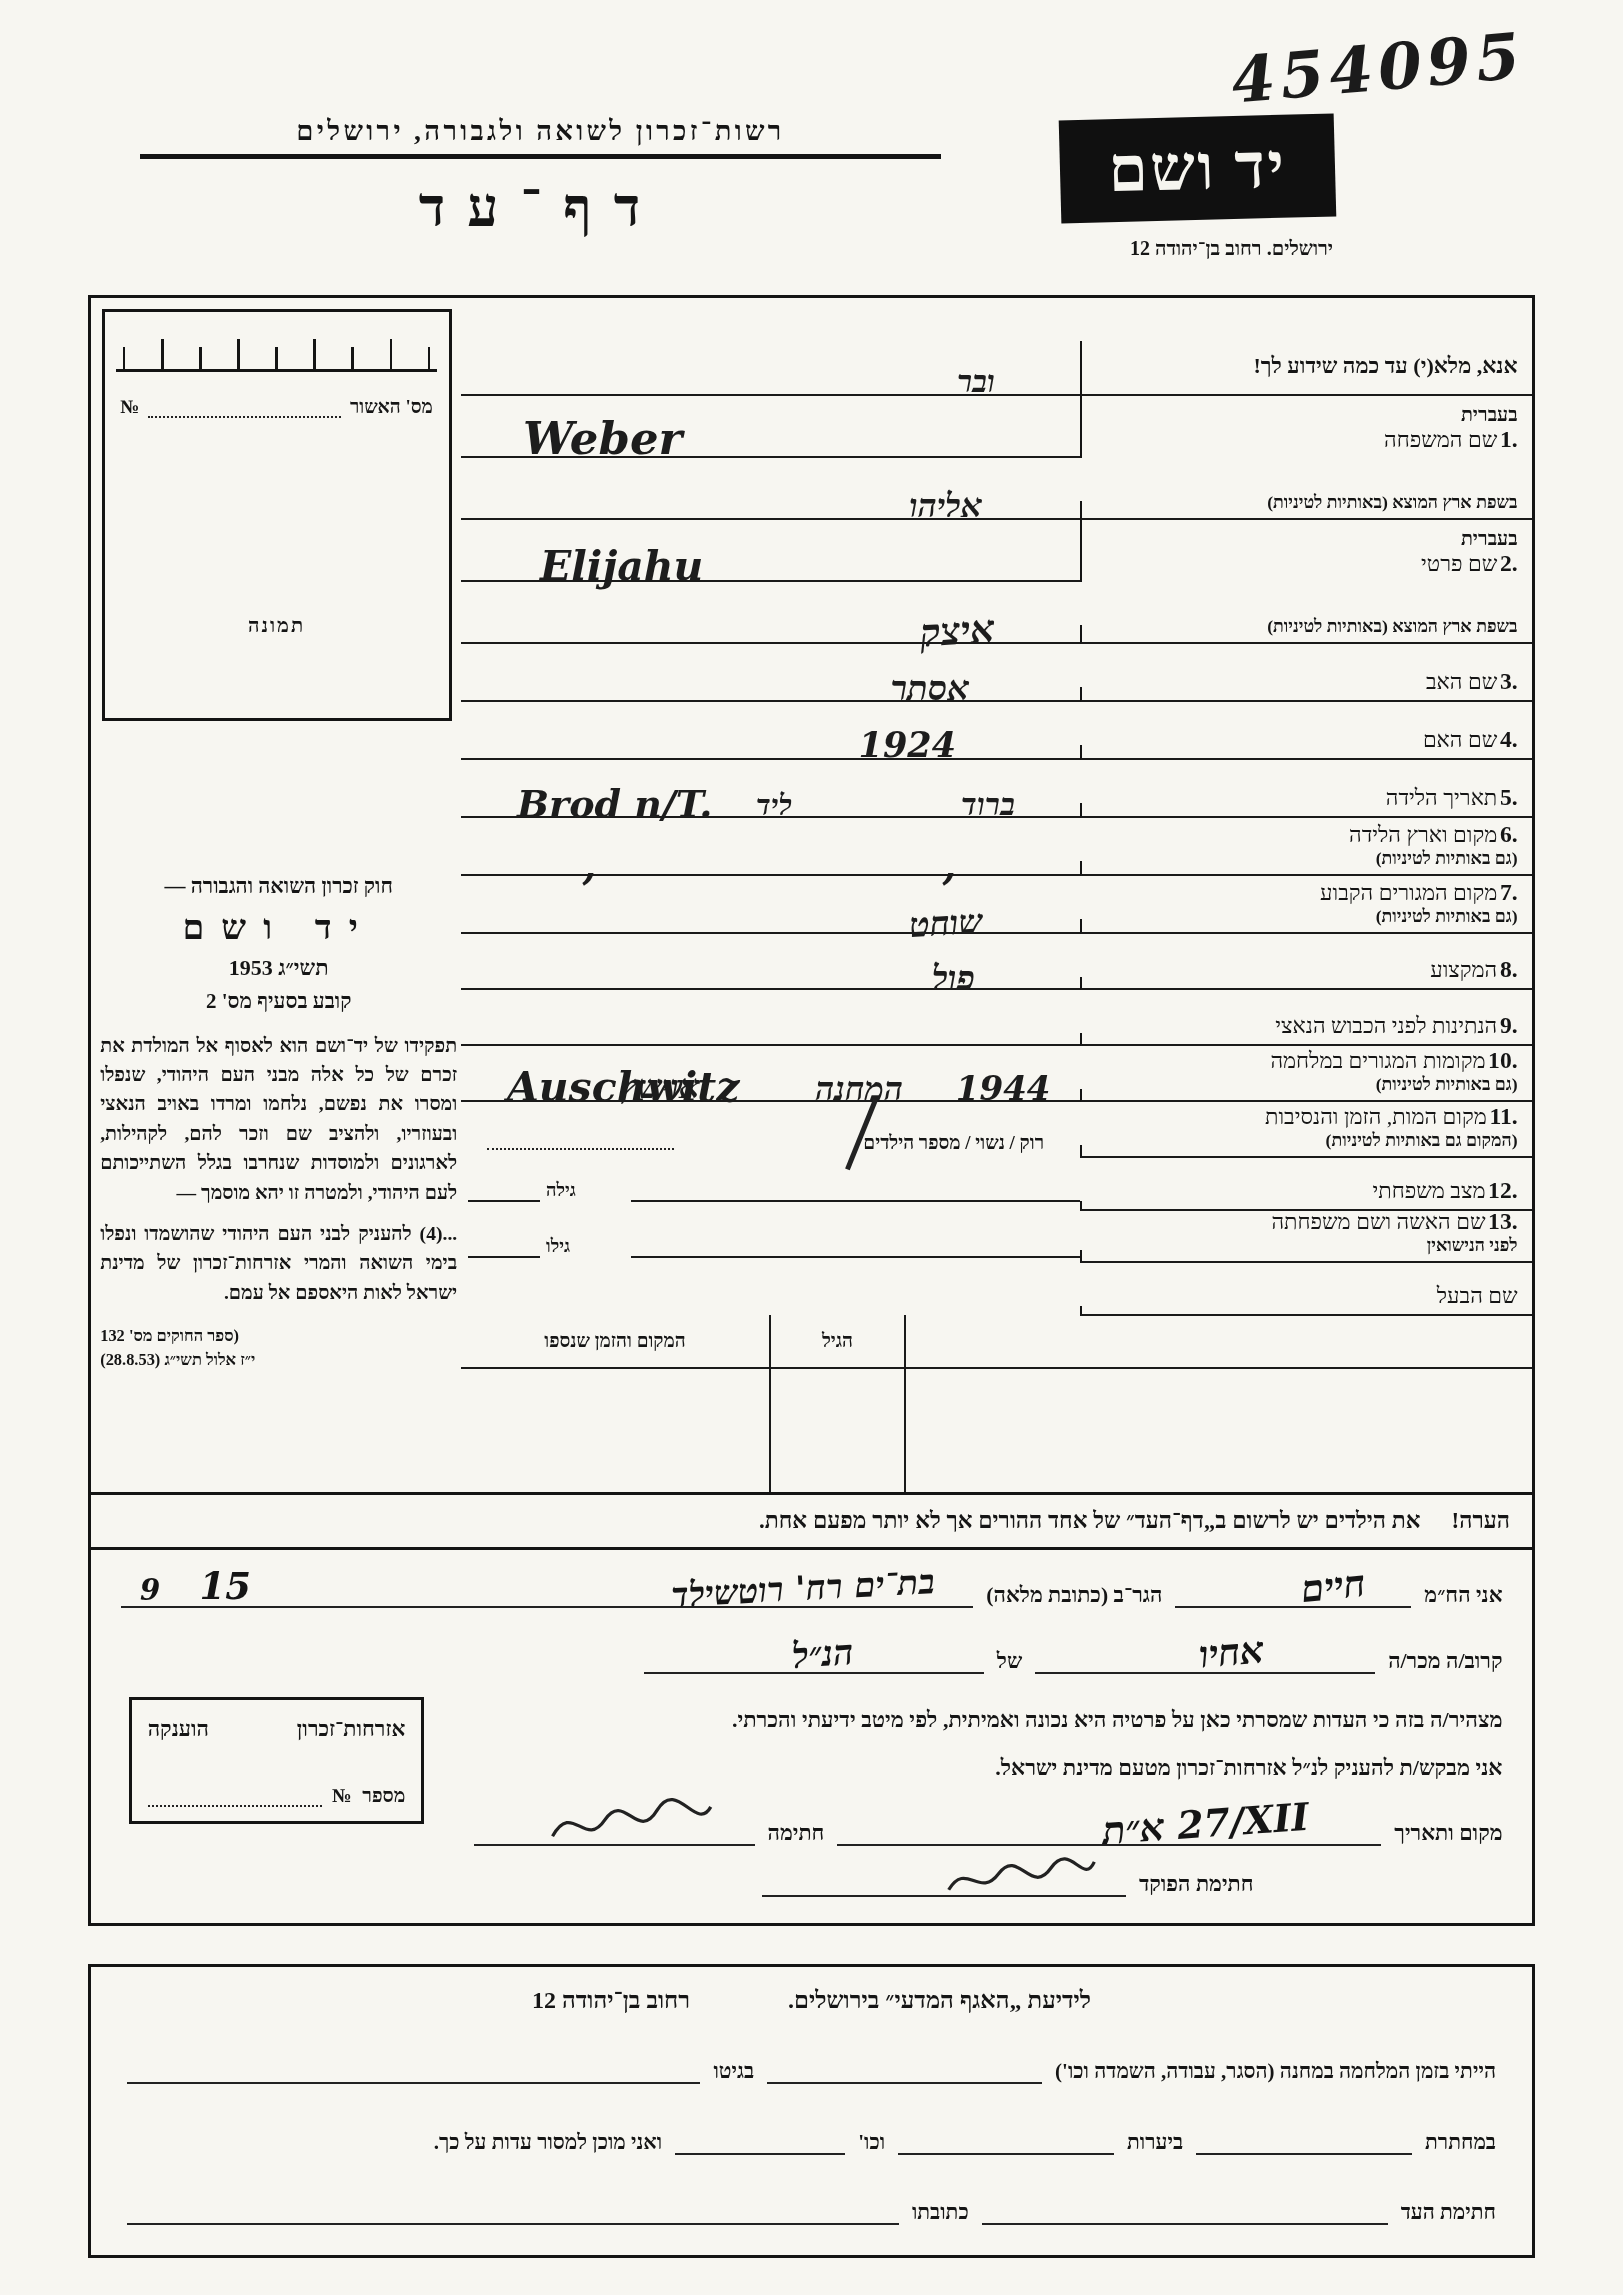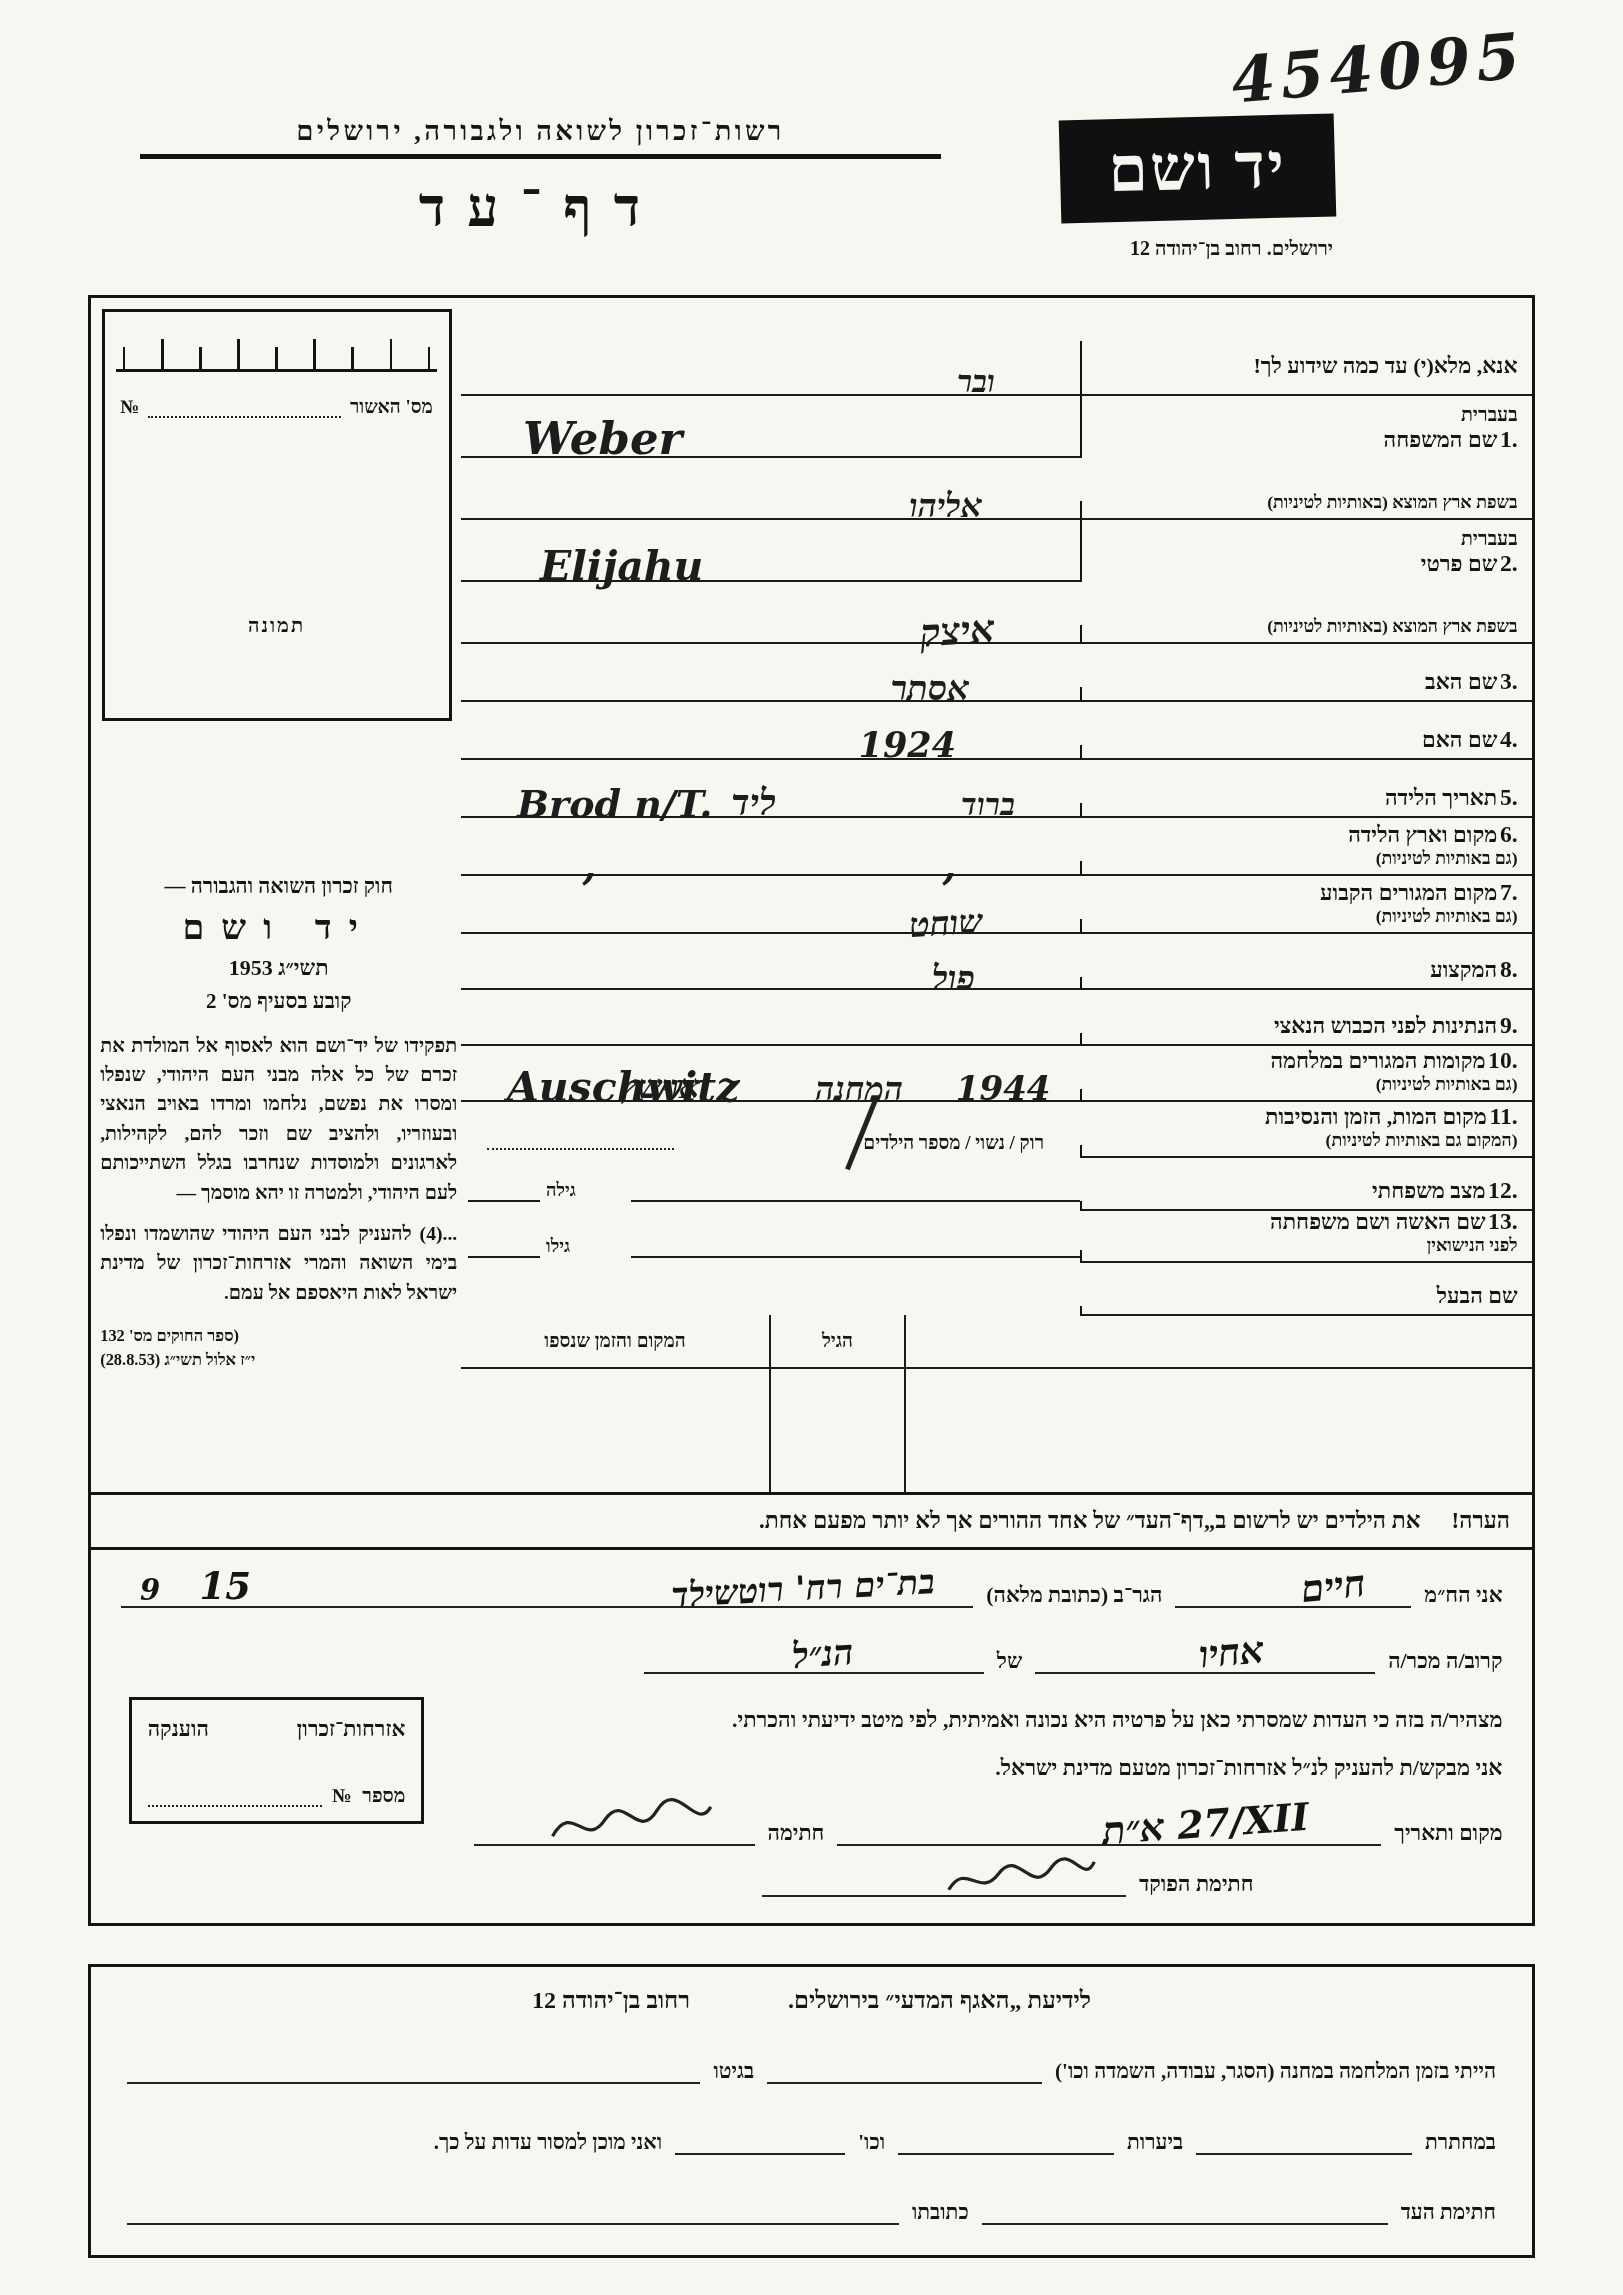--- a/index.html
+++ b/index.html
@@ -25,21 +25,21 @@
   .mainbox{border:3.9px solid #141414;position:relative;background:transparent;}
   .fields{position:relative;padding-left:370px;}
   .frow{display:flex;}
   .flabel{width:452px;border-left:2.6px solid #141414;box-sizing:border-box;
           display:flex;flex-direction:column;justify-content:flex-end;
           padding:2.6px 14.4px 5.2px 6.5px;text-align:right;}
   .flabel.bb{border-bottom:2px solid #1a1a1a;margin-top:43px;}
   .ffill{flex:1;position:relative;box-sizing:border-box;}
   .ffill.rule{border-bottom:2.6px solid #1a1a1a;}
   .fnum{font-size:23.6px;font-weight:bold;}
-  .flab{font-size:22px;font-weight:bold;}
+  .flab{font-size:22px;font-weight:normal;}
   .fnote{font-size:17.7px;font-weight:bold;}
   .flang{font-size:19.6px;font-weight:bold;}
   .instr{font-size:22px;font-weight:bold;padding-top:9.2px;}
   .h150{height:98px}.h95{height:62px}.h88{height:58px}.h85{height:56px}
   .h80{height:52px}.h75{height:49px}.h270{height:177px}
   .hand{position:absolute;font-family:"DejaVu Serif",serif;font-style:italic;font-weight:700;
         color:#1d1d1d;white-space:nowrap;line-height:1;}
   .lat{direction:ltr;unicode-bidi:bidi-override;}
   
   .photobox{position:absolute;top:10.5px;left:10.5px;width:350px;height:412px;
@@ -218,21 +218,21 @@
           </div>
         </div>
 
         <div class="frow h88">
           <div class="flabel bb">
             <div><span class="fnum">.5</span>
                  <span class="flab">תאריך הלידה</span></div>
           </div>
           <div class="ffill rule">
             <span class="hand" style="right:65px;bottom:-3.9px;font-size:31px">ברוד</span>
-            <span class="hand" style="right:304px;bottom:-3.9px;font-size:36px">ליד</span>
+            <span class="hand" style="right:288px;bottom:-3.9px;font-size:29px">ליד</span>
             <span class="hand lat" style="left:56px;bottom:-6.5px;font-size:38px">Brod n/T.</span>
           </div>
         </div>
 
         <div class="frow h88">
           <div class="flabel bb">
             <div><span class="fnum">.6</span>
                  <span class="flab">מקום וארץ הלידה</span></div>
             <div class="fnote">(גם באותיות לטיניות)</div>
           </div>

